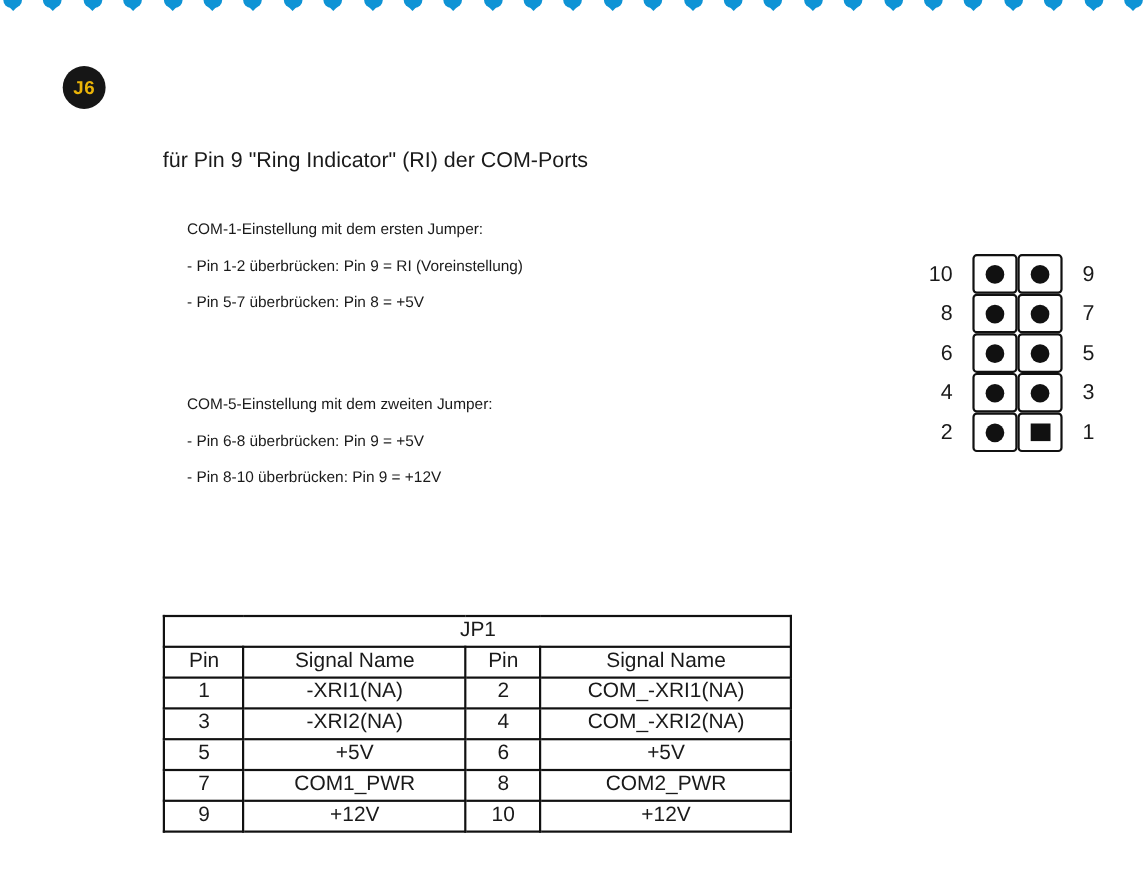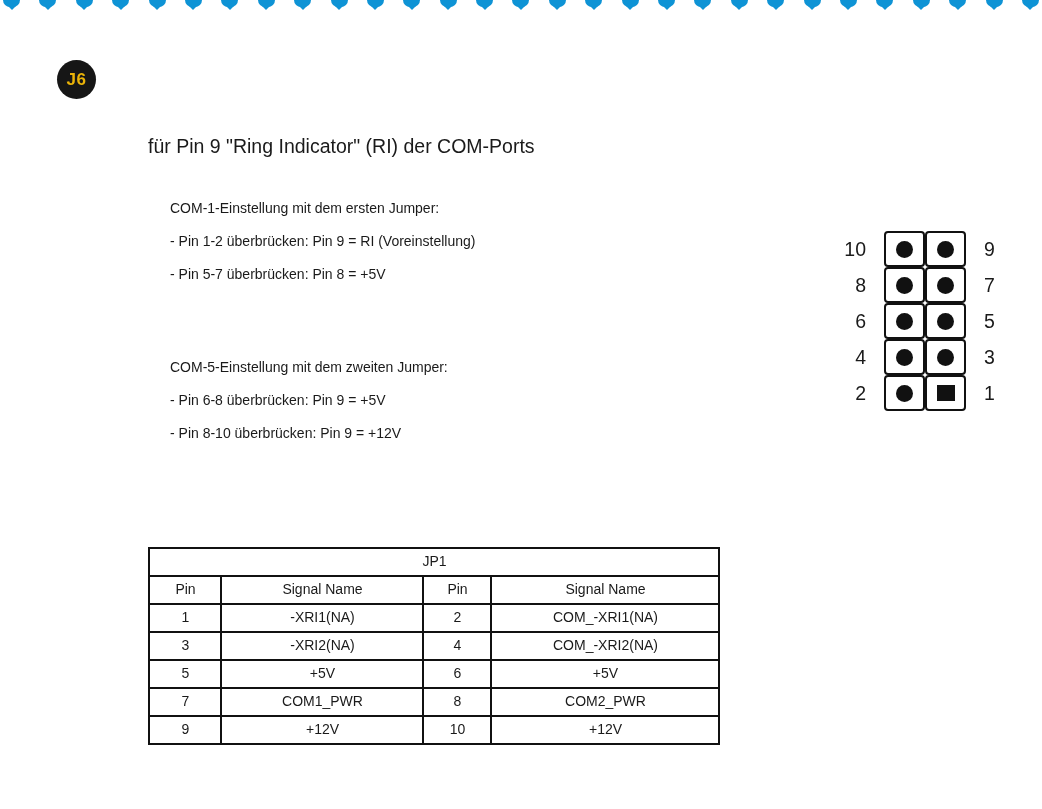--- a/index.html
+++ b/index.html
@@ -34,22 +34,22 @@
   .jlabels{display:flex;flex-direction:column;font-size:19.5px;}
   .jlabels div{height:36px;line-height:36px;}
   .jlabels.left{width:30px;text-align:right;margin-right:18px;}
   .jlabels.right{width:30px;text-align:left;margin-left:18px;}
   .jgrid{display:grid;grid-template-columns:41px 41px;grid-auto-rows:36px;}
   .jcell{box-sizing:border-box;border:2.5px solid #111;border-radius:4px;
     display:flex;align-items:center;justify-content:center;background:#fff;}
   .jcell.circle::before{content:"";width:17px;height:17px;border-radius:50%;background:#111;}
   .jcell.square::before{content:"";width:18px;height:16px;background:#111;}
   
-  .sig-table{position:absolute;left:148px;top:547px;border-collapse:collapse;
-    font-size:14px;table-layout:fixed;width:570px;}
+  .sig-table{position:absolute;left:148px;top:559px;border-collapse:collapse;
+    font-size:19px;table-layout:fixed;width:570px;}
   .sig-table th,.sig-table td{border:2.5px solid #111;font-weight:400;text-align:center;
     padding:1px 4px 3px 5px;height:28px;overflow:hidden;white-space:nowrap;box-sizing:border-box;}
   .sig-table .tbl-title{text-align:center;}
 </style>
 </head>
 <body>
 
 <div class="deco-strip">
     <span class="blob"></span>
     <span class="blob"></span>

